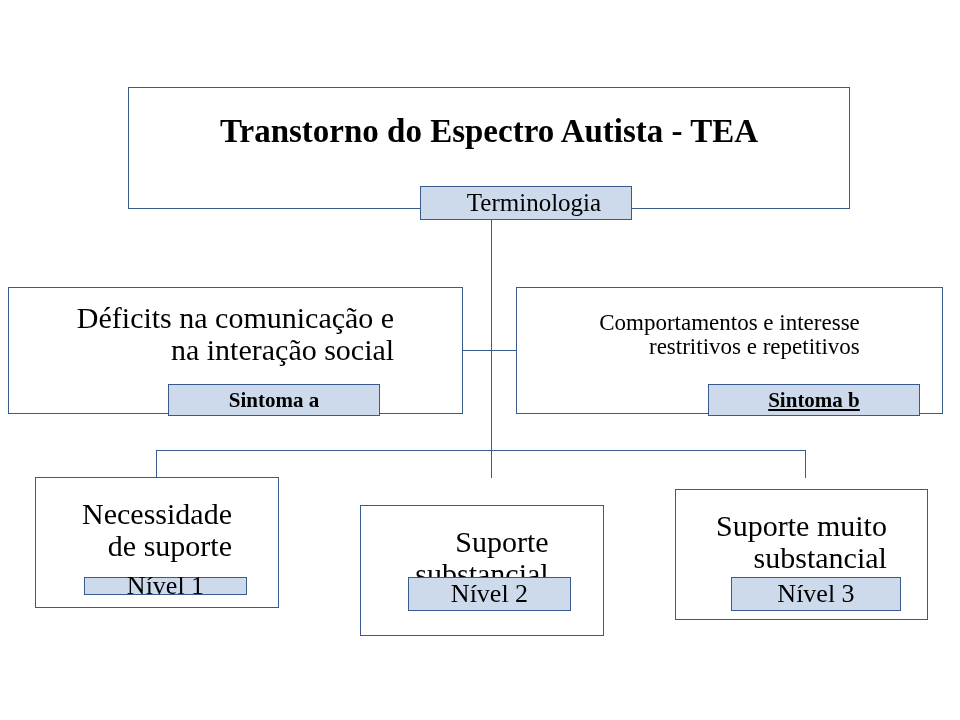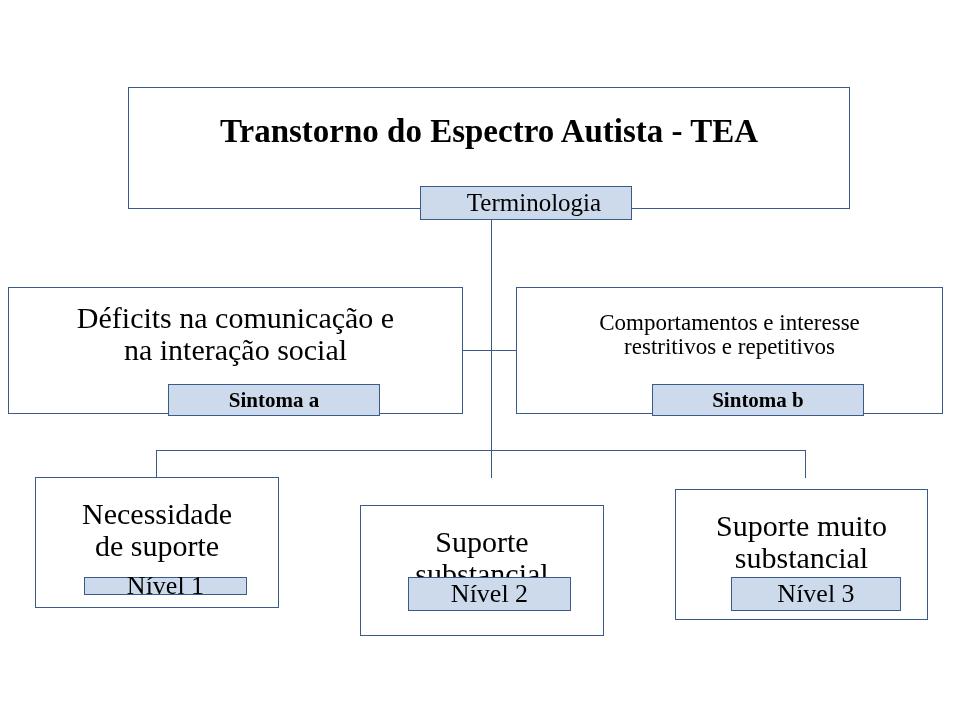--- a/index.html
+++ b/index.html
@@ -16,21 +16,21 @@
     overflow: hidden;
   }
   .node {
     position: absolute;
     box-sizing: border-box;
     border: 1px solid #3a5a8c;
     background: #ffffff;
     display: flex;
     align-items: center;
     justify-content: center;
-    text-align: center;
+    text-align: right;
     color: #000000;
     line-height: 1.05;
   }
   .node-text {
     display: block;
     white-space: pre-line;
     padding: 0 6px;
   }
   .tag {
     position: absolute;
@@ -74,22 +74,22 @@
     left: 168px; top: 384px; width: 212px; height: 32px;
     font-size: 21px; font-weight: bold;
   }
   #sym-b-node {
     left: 516px; top: 287px; width: 427px; height: 127px;
     font-size: 23px;
     align-items: flex-start;
     padding-top: 23px;
   }
   #sym-b-tag {
-    left: 652px; top: 384px; width: 212px; height: 32px;
-    font-size: 21px; font-weight: bold;
+    left: 708px; top: 384px; width: 212px; height: 32px;
+    font-size: 21px; font-weight: bold; text-decoration: underline;
   }
 
   
   #lvl1-node {
     left: 35px; top: 477px; width: 244px; height: 131px;
     font-size: 30px;
     align-items: flex-start;
     padding-top: 20px;
   }
   #lvl1-tag {

